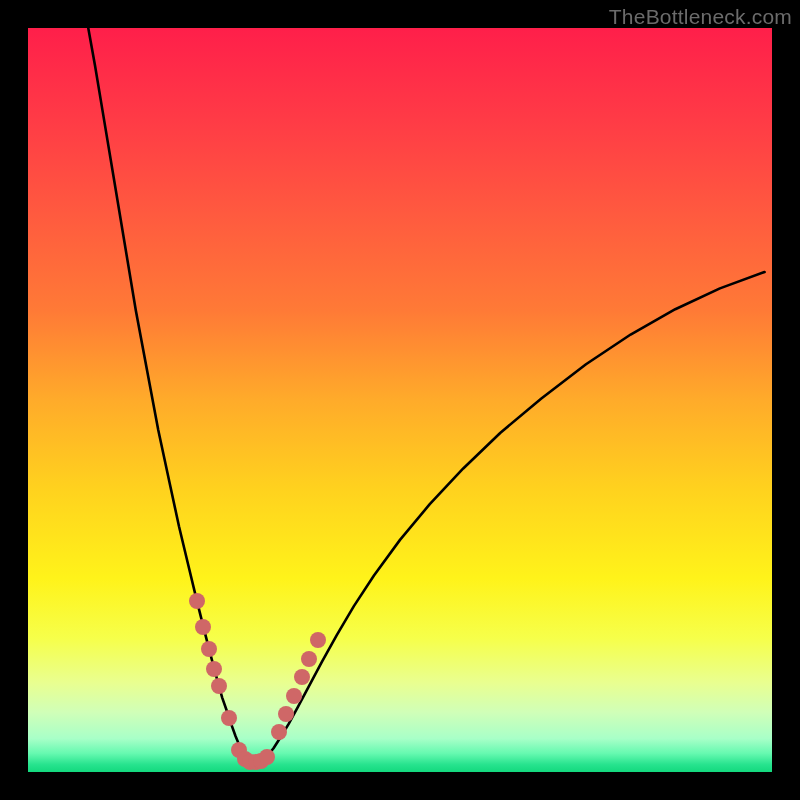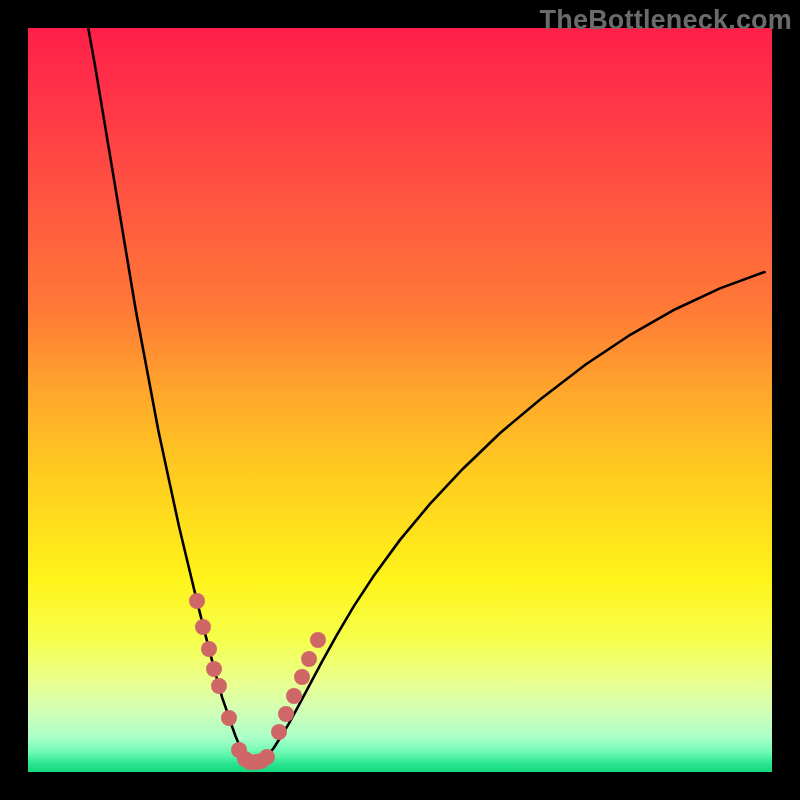--- a/index.html
+++ b/index.html
@@ -25,22 +25,22 @@
     top: 0;
     width: 744px;
     height: 744px;
     overflow: hidden;
   }
   .watermark {
     position: absolute;
     top: 5px;
     right: 8px;
     color: #6b6b6b;
-    font-size: 27px;
-    font-weight: 700;
+    font-size: 21px;
+    font-weight: 400;
     letter-spacing: 0.2px;
     z-index: 30;
   }
   .gradient-bg {
     position: absolute;
     left: 0;
     top: 0;
     width: 744px;
     height: 744px;
     z-index: 1;

